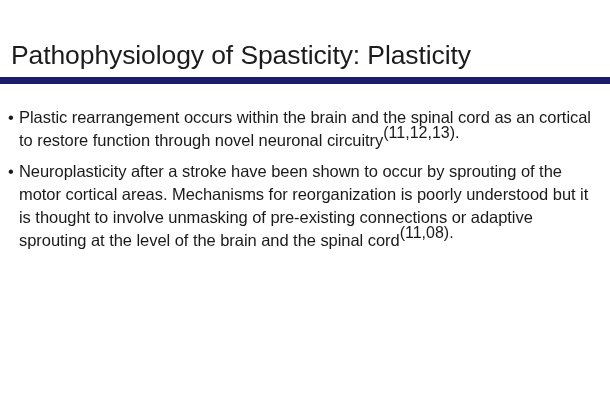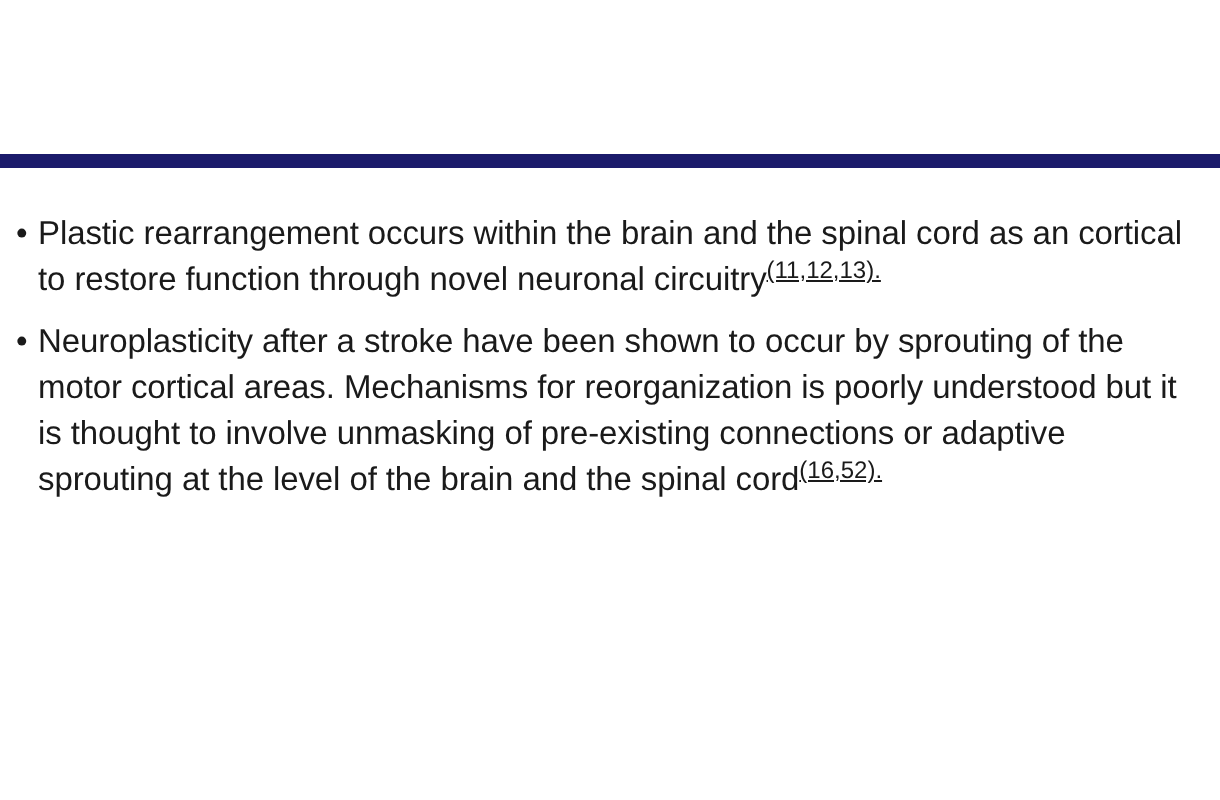--- a/index.html
+++ b/index.html
@@ -72,41 +72,43 @@
   }
   .bullet-text {
     display: block;
     font-size: 16.5px;
     line-height: 23px;
     color: #1a1a1a;
     width: 582px;
     letter-spacing: -0.05px;
   }
   .bullet-text sup {
-    font-size: 12px;
+    font-size: 16px;
     line-height: 0;
     vertical-align: 0.52em;
     letter-spacing: 0;
-    text-decoration: underline;
   }
 </style>
 </head>
 <body>
 
 <div class="slide">
 
+  <div class="title-block">
+    <div class="slide-title">Pathophysiology of Spasticity: Plasticity</div>
+  </div>
 
   <div class="title-rule"></div>
 
   <div class="body-block">
 
     <div class="bullet">
       <span class="bullet-dot">•</span>
       <span class="bullet-text"><span>Plastic rearrangement occurs within the brain and the spinal cord as an cortical to restore function through novel neuronal circuitry</span><sup>(11,12,13).</sup></span>
     </div>
 
     <div class="bullet">
       <span class="bullet-dot">•</span>
-      <span class="bullet-text"><span>Neuroplasticity after a stroke have been shown to occur by sprouting of the motor cortical areas. Mechanisms for reorganization is poorly understood but it is thought to involve unmasking of pre-existing connections or adaptive sprouting at the level of the brain and the spinal cord</span><sup>(16,52).</sup></span>
+      <span class="bullet-text"><span>Neuroplasticity after a stroke have been shown to occur by sprouting of the motor cortical areas. Mechanisms for reorganization is poorly understood but it is thought to involve unmasking of pre-existing connections or adaptive sprouting at the level of the brain and the spinal cord</span><sup>(11,08).</sup></span>
     </div>
 
   </div>
 </div>
 
 </body></html>

